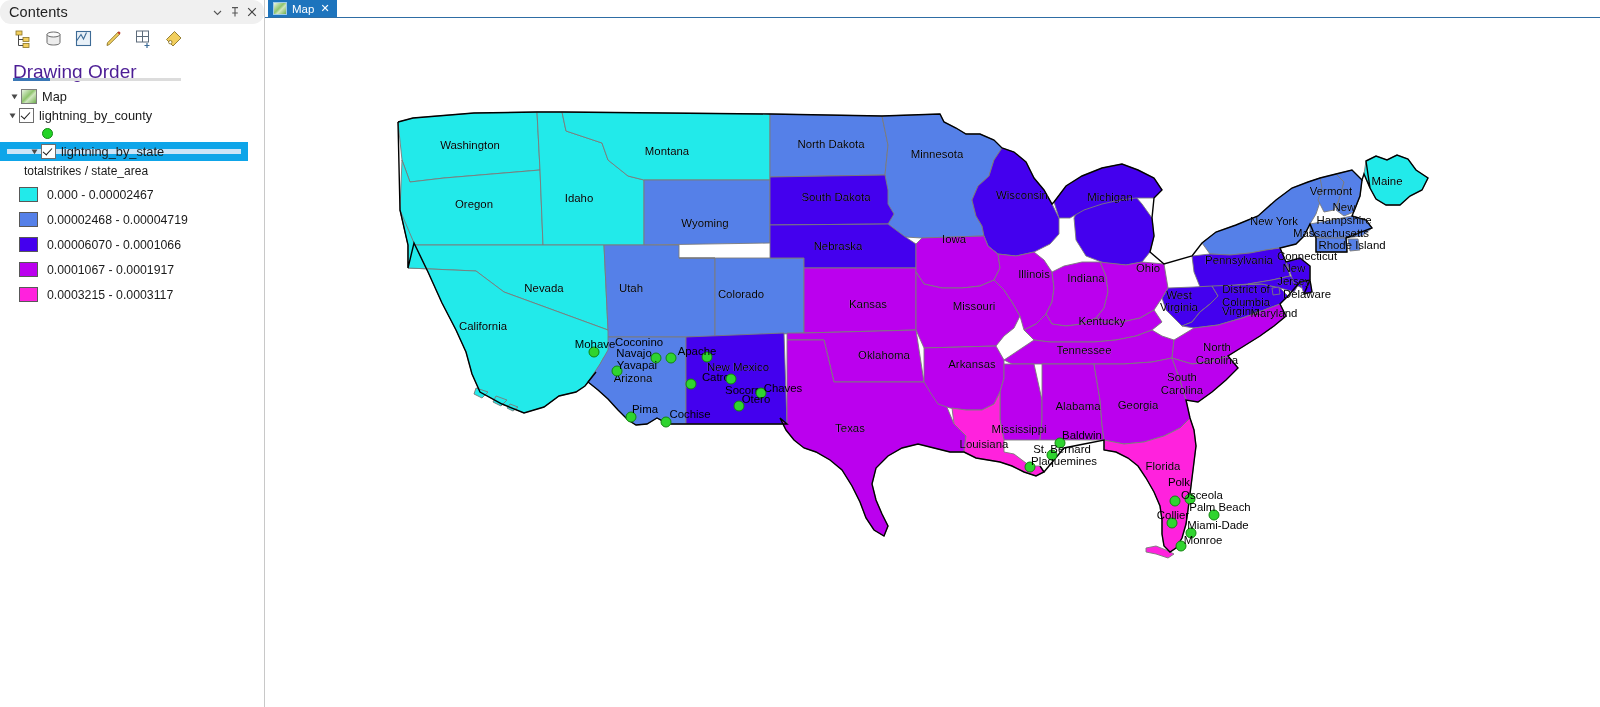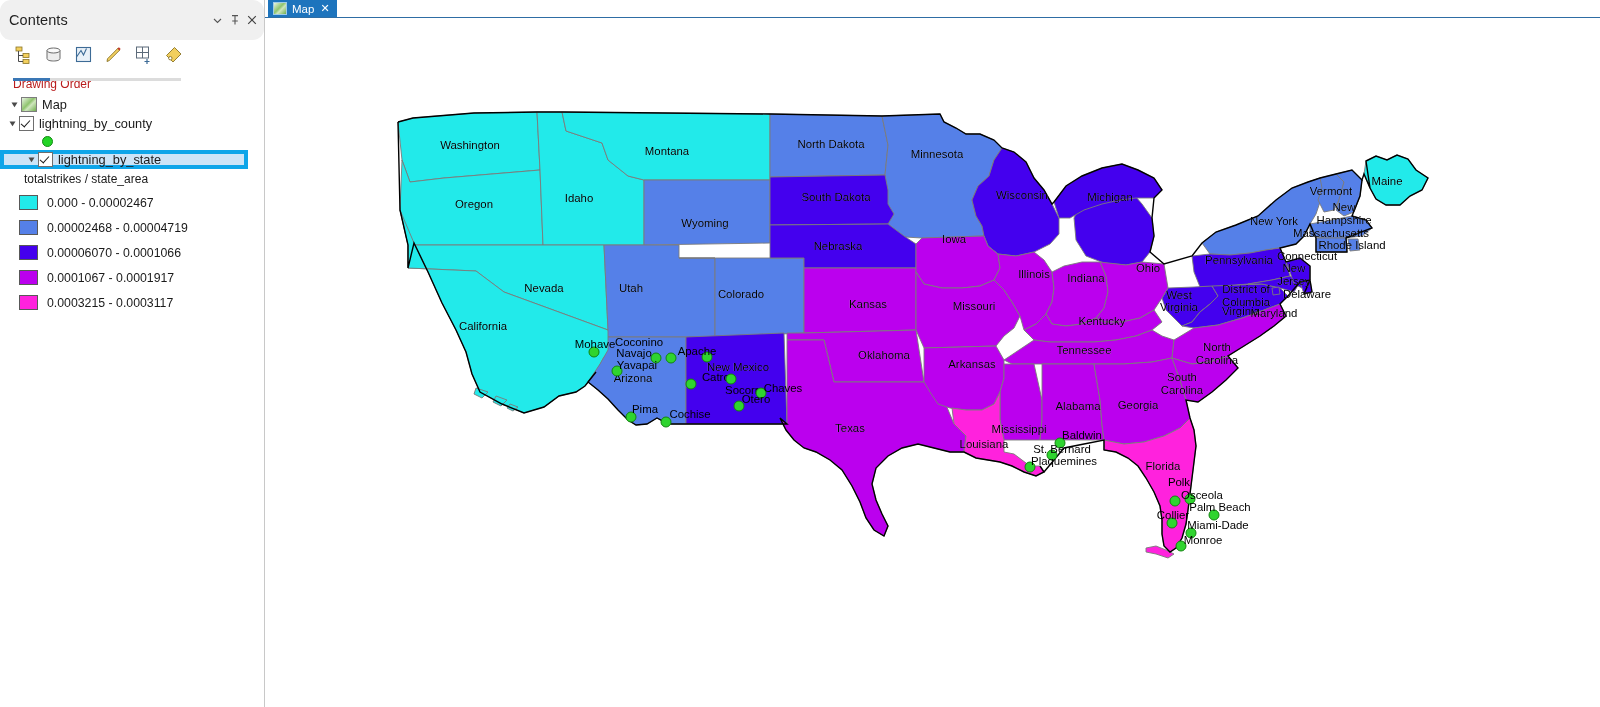--- a/index.html
+++ b/index.html
@@ -17,21 +17,21 @@
   
   #contents-pane {
     position: absolute; left: 0; top: 0;
     width: 265px; height: 707px;
     background: #ffffff;
     border-right: 1px solid #c8c8c8;
     box-sizing: border-box;
   }
   #contents-header {
     position: relative;
-    height: 40px;
+    height: 24px;
     background: #f0f0f0;
     display: flex; align-items: center;
     padding: 0 4px 0 9px;
     box-sizing: border-box;
     border-radius: 11px;
   }
   #contents-title {
     font-size: 14.5px; color: #222; letter-spacing: .1px;
     flex: 1;
   }
@@ -83,36 +83,36 @@
     position:absolute; left:13px; top:78px;
     width: 168px; height: 3px; background:#dcdcdc;
   }
   #tool-underline-active {
     position:absolute; left:13px; top:78px;
     width: 37px; height: 3px; background:#3a77b5;
   }
 
   #drawing-order {
     margin: 9px 0 2px 13px;
-    font-size: 12px;
-    color: #b91c1c;
+    font-size: 19px;
+    color: #4c1d95;
   }
 
   
   #tree { padding-top: 2px; position: relative; }
   .tree-row {
     position: relative;
     display: flex; align-items: center;
     height: 19px;
     padding-left: 4px;
     box-sizing: border-box;
   }
   .tree-row.selected {
     background: #cce4f7;
-    border: 4px solid #0ea5e9;
+    border: 7px solid #0ea5e9;
     margin-right: 16px;
   }
   .expander {
     width: 13px; height: 13px;
     display:flex; align-items:center; justify-content:center;
     flex: 0 0 auto;
   }
   .expander svg { display:block; }
   .map-swatch {
     width: 14px; height: 13px;

